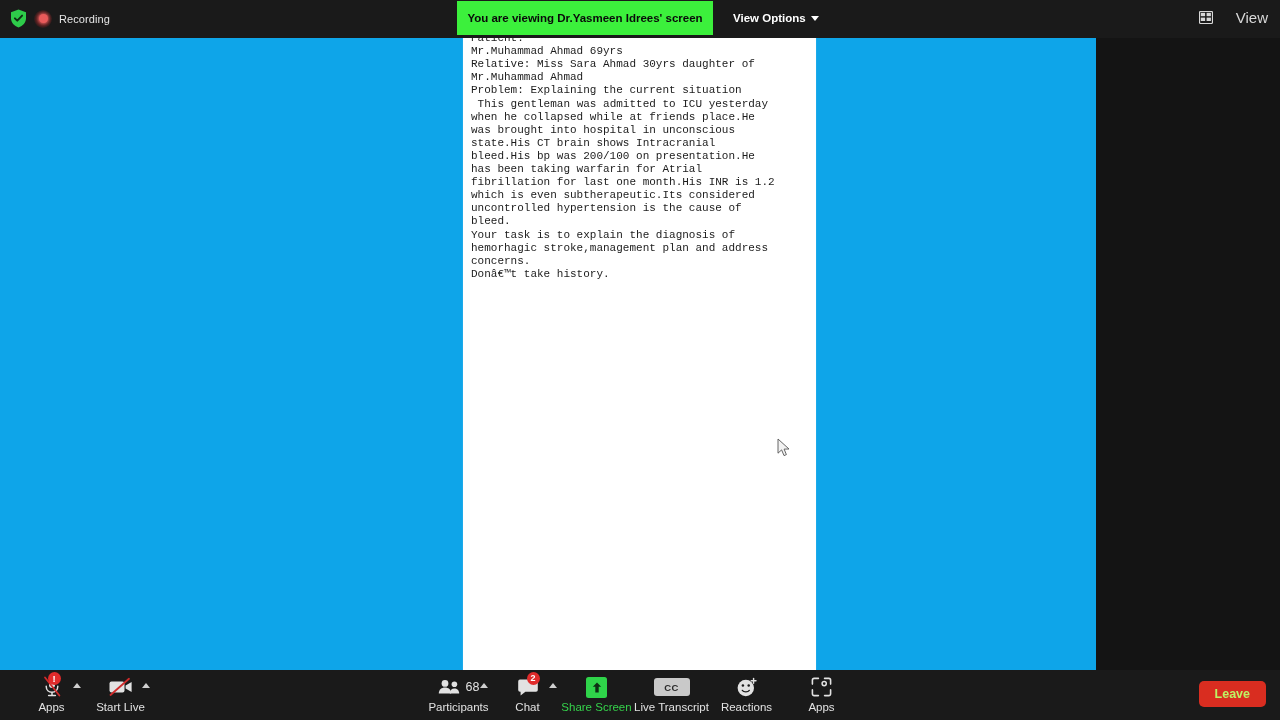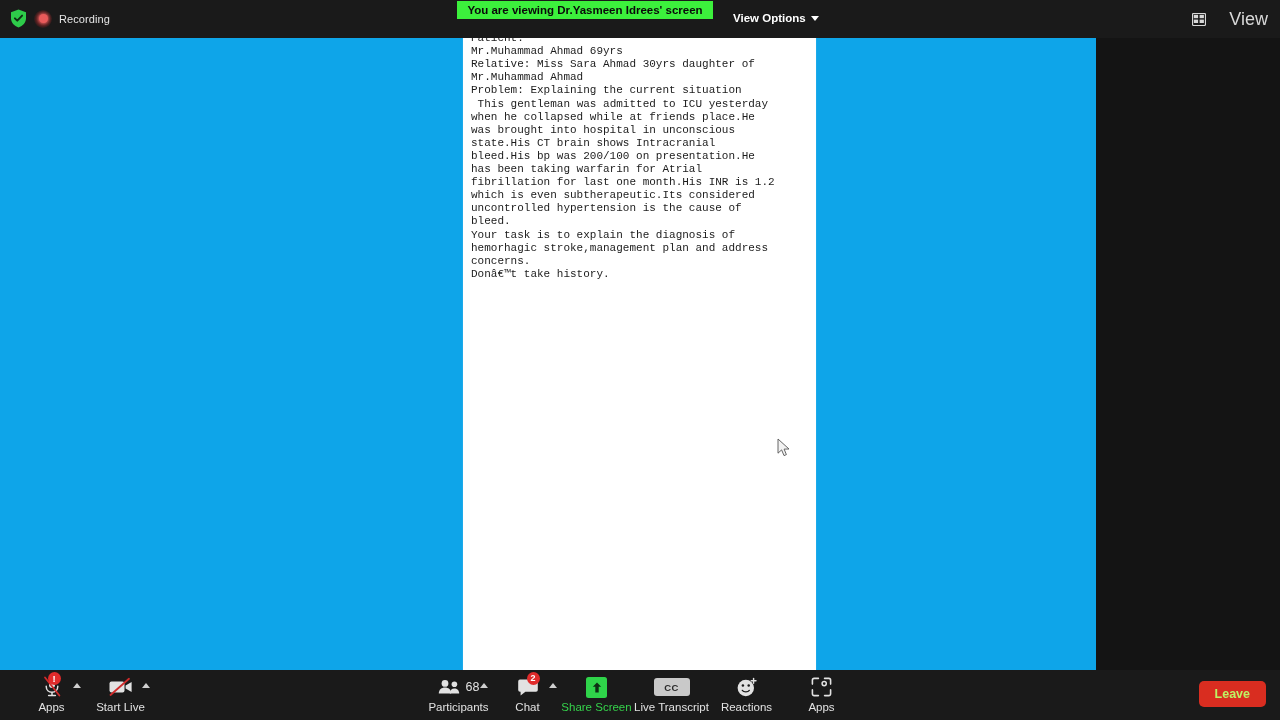--- a/index.html
+++ b/index.html
@@ -63,21 +63,21 @@
     font-size: 11px;
     letter-spacing: 0.1px;
   }
 
   
   .viewing-banner {
     position: absolute;
     top: 1px;
     left: 457px;
     width: 256px;
-    height: 18px;
+    height: 34px;
     background: #3cf03c;
     display: flex;
     align-items: center;
     justify-content: center;
   }
   .viewing-banner span {
     color: #0a0a0a;
     font-size: 11.5px;
     font-weight: 600;
     white-space: nowrap;
@@ -105,21 +105,21 @@
   }
 
   .view-btn {
     position: absolute;
     top: 9px;
     right: 12px;
     display: flex;
     align-items: center;
     gap: 23px;
     color: #d8d8d8;
-    font-size: 18px;
+    font-size: 15px;
     cursor: pointer;
   }
   .grid-icon { width: 14px; height: 13px; display:block; }
 
   
   .share-stage {
     position: absolute;
     top: 0; left: 0;
     width: 1096px;
     height: 670px;

